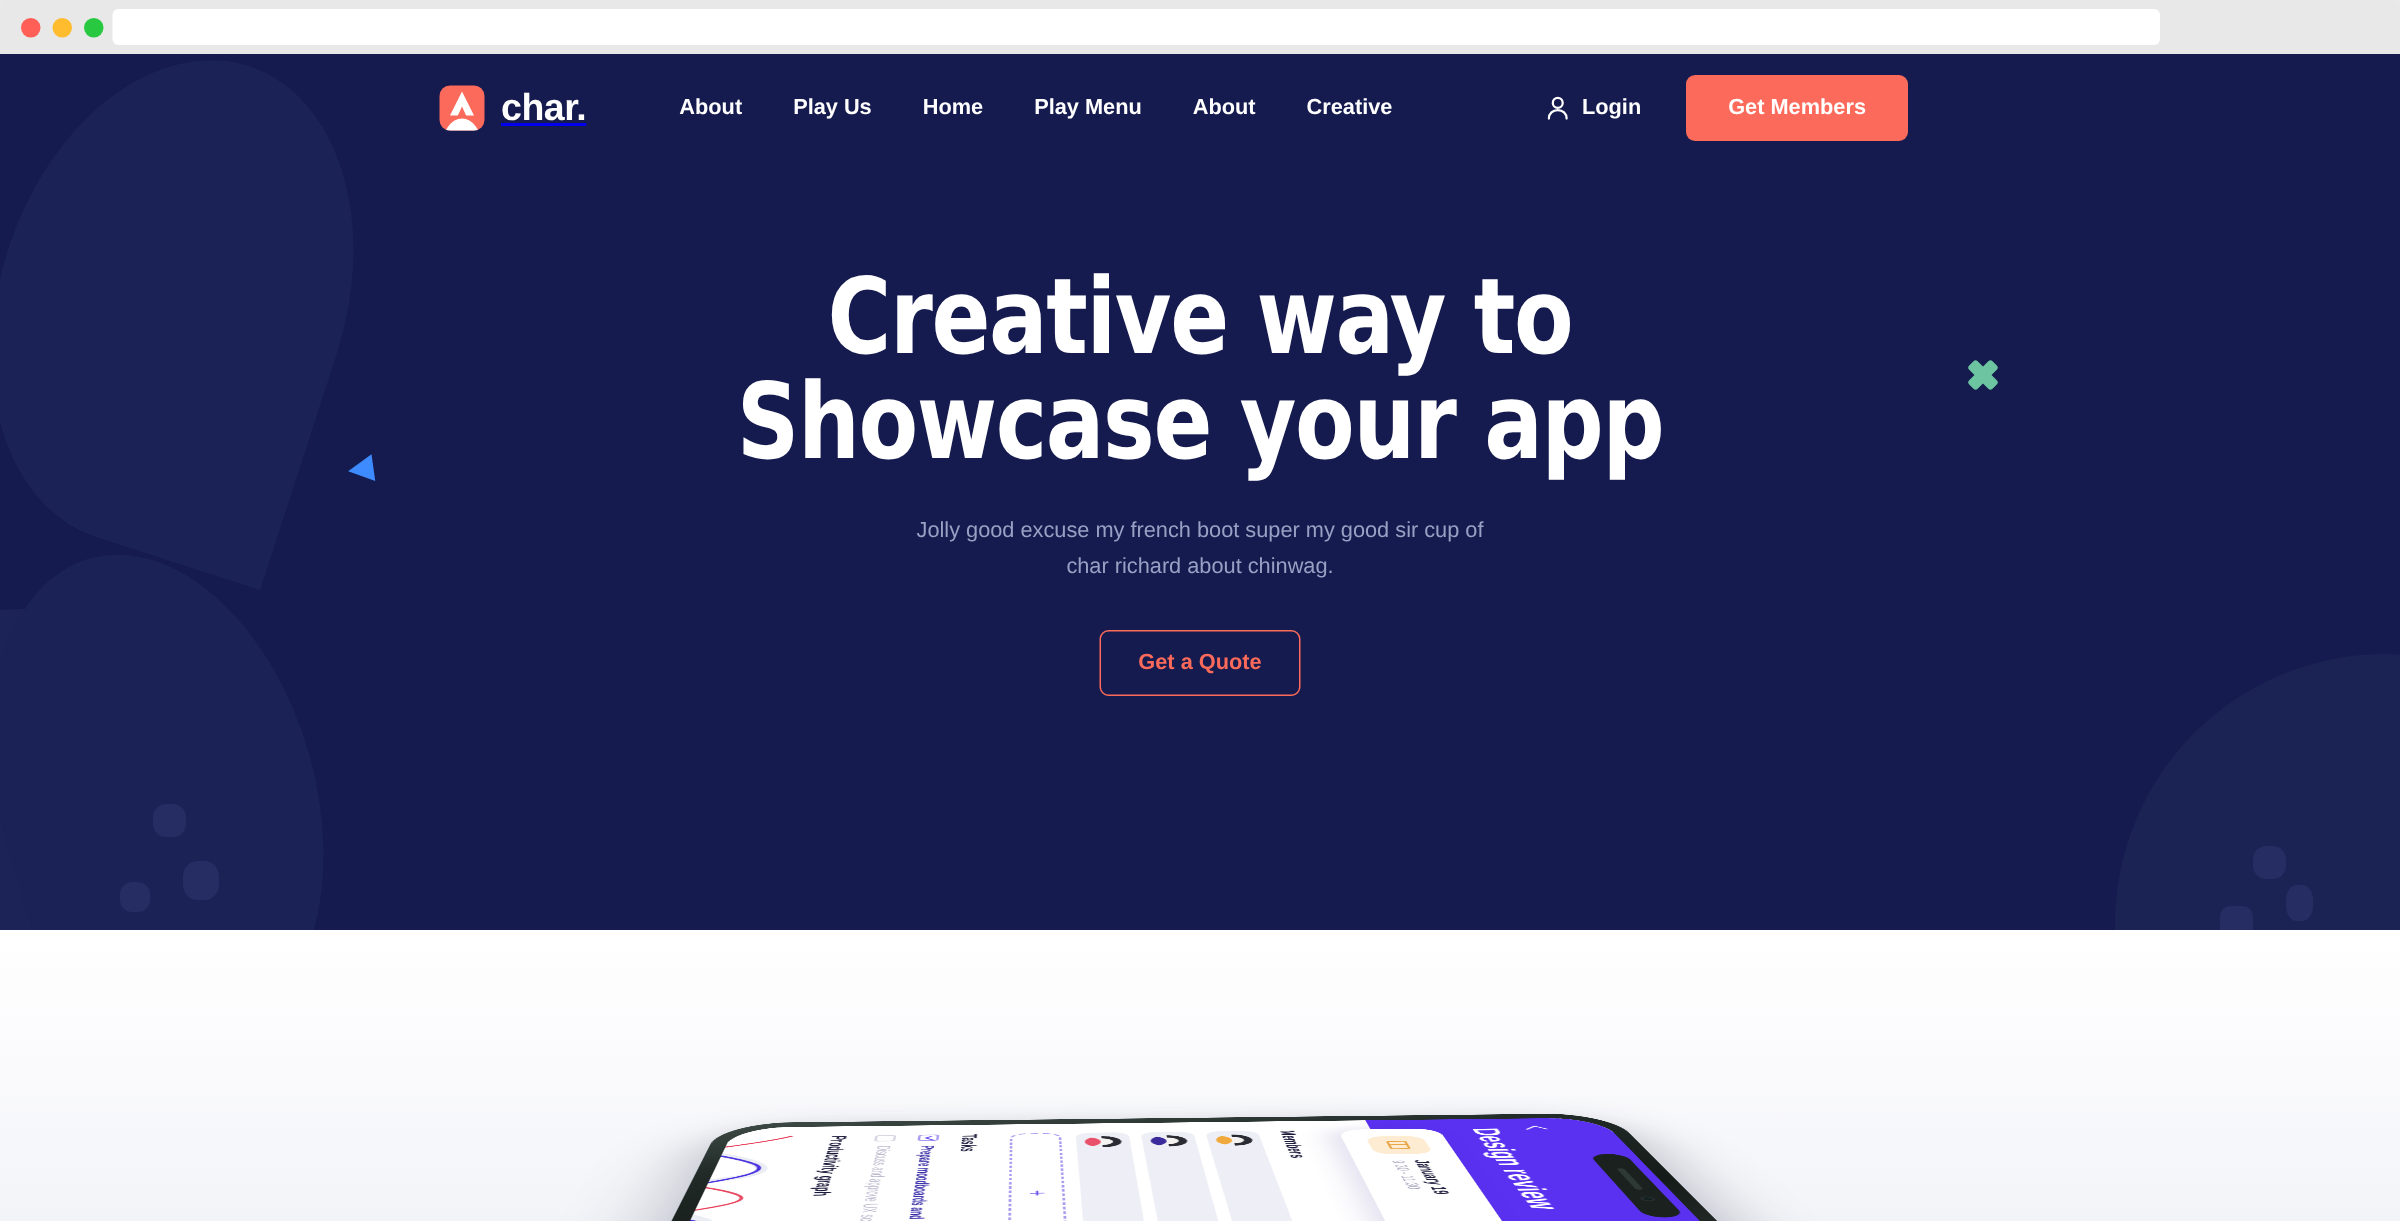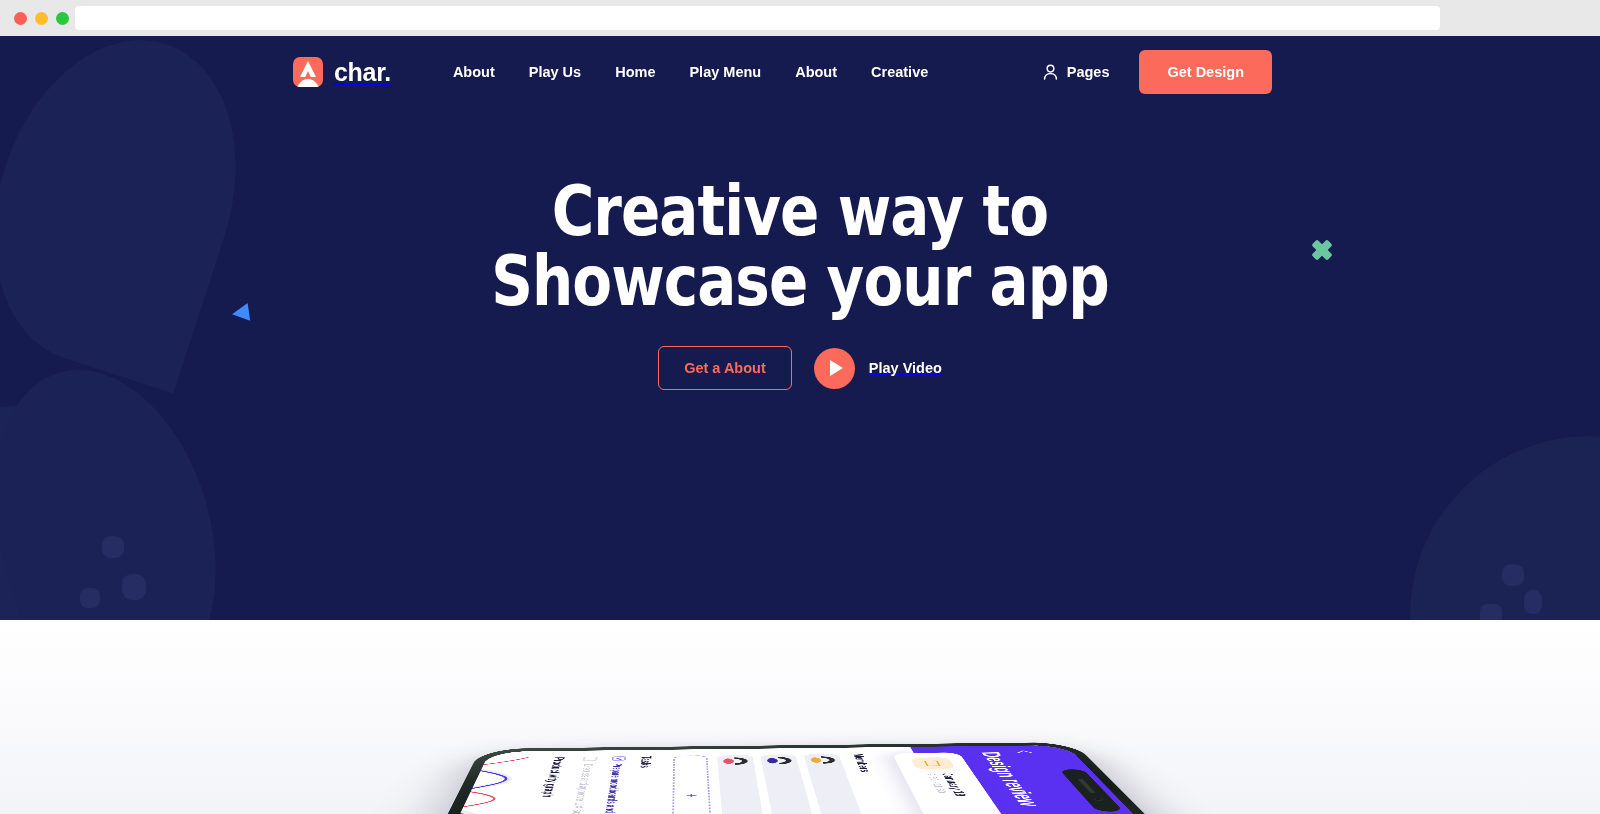--- a/index.html
+++ b/index.html
@@ -431,39 +431,34 @@
       <a href="#">About</a>
       <a href="#">Creative</a>
     </div>
 
     <div id="nav-right">
       <a id="login-link" href="#">
         <svg width="15" height="16" viewBox="0 0 15 16">
           <circle cx="7.5" cy="4.6" r="3.3" fill="none" stroke="#ffffff" stroke-width="1.5"></circle>
           <path d="M1.6 15c0-3.3 2.6-5.6 5.9-5.6S13.4 11.7 13.4 15" fill="none" stroke="#ffffff" stroke-width="1.5" stroke-linecap="round"></path>
         </svg>
-        <span>Pages</span>
+        <span>Login</span>
       </a>
-      <button id="get-started-btn">Get Design</button>
+      <button id="get-started-btn">Get Members</button>
     </div>
   </nav>
 
   <div id="hero-content">
     <h1 id="hero-title">
       <span class="line">Creative way to</span>
       <span class="line">Showcase your app</span>
     </h1>
+    <p id="hero-sub">Jolly good excuse my french boot super my good sir cup of char richard about chinwag.</p>
     <div id="hero-actions">
-      <button id="quote-btn">Get a About</button>
-      <a id="play-video" href="#">
-        <span id="play-circle">
-          <span class="tri"></span>
-        </span>
-        <span id="play-label">Play Video</span>
-      </a>
+      <button id="quote-btn">Get a Quote</button>
     </div>
   </div>
 </section>
 
 <section id="lower-section"></section>
 
 <div id="phone-stage">
   <div id="phone-wrap">
     <div id="phone-frame">
       <div id="phone-screen">

